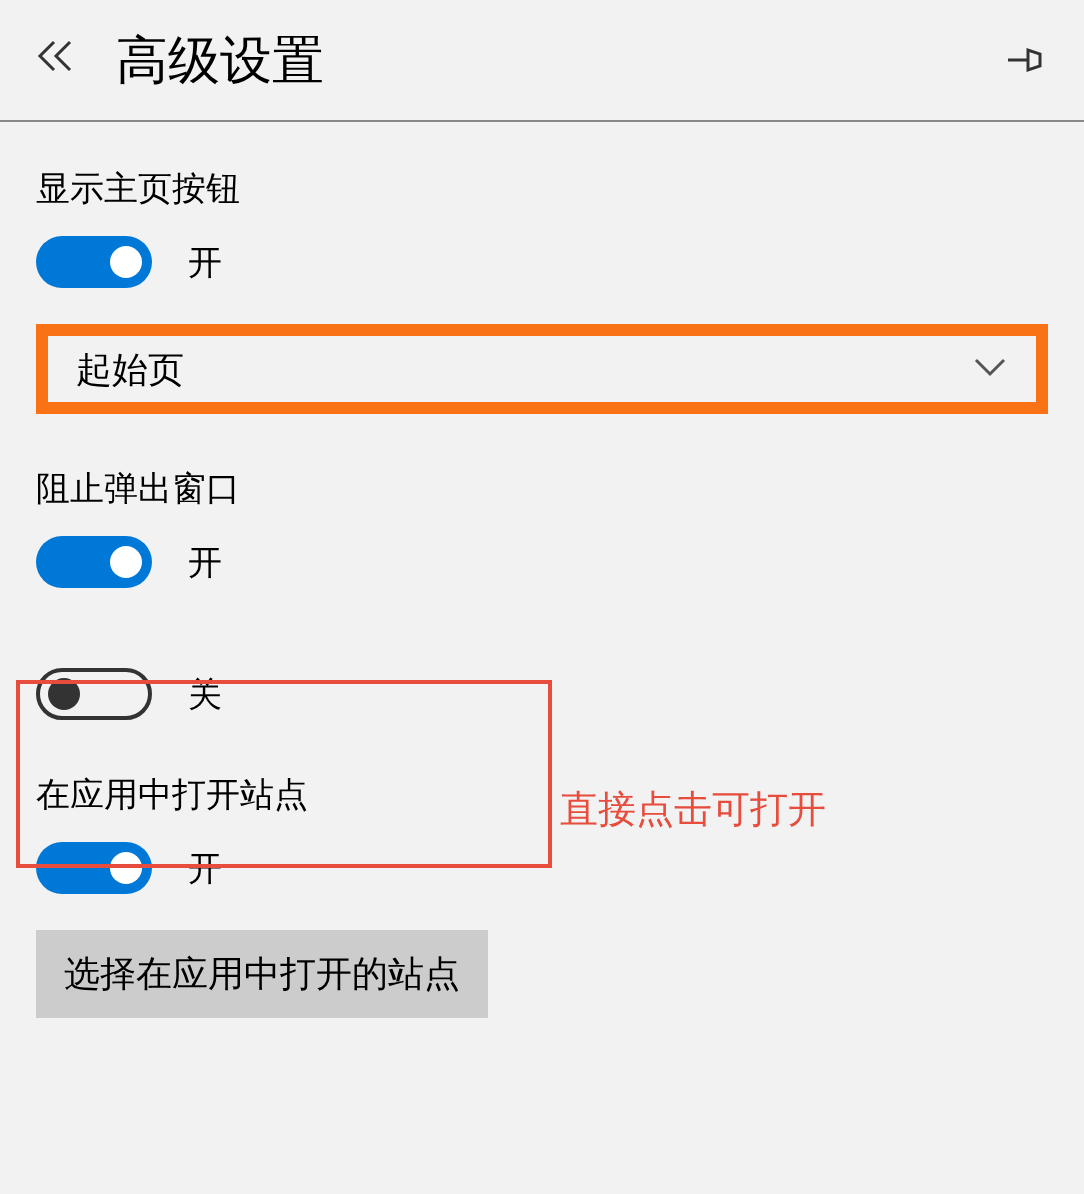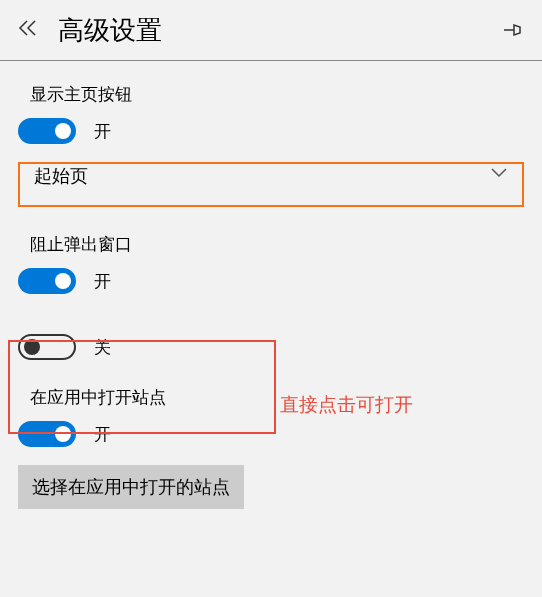--- a/index.html
+++ b/index.html
@@ -46,21 +46,20 @@
     .content {
       padding: 22px 18px 0 18px;
     }
     .setting-group {
       margin-bottom: 26px;
     }
     .setting-label {
       font-size: 17px;
       color: #000;
       margin-bottom: 12px;
-      margin-left: 12px;
     }
     .toggle-row {
       display: flex;
       align-items: center;
       gap: 18px;
     }
     .toggle {
       width: 58px;
       height: 26px;
       border-radius: 13px;
@@ -90,23 +89,24 @@
       background: #333;
       left: 4px;
     }
     .toggle-state {
       font-size: 17px;
       color: #000;
     }
     .dropdown {
       width: 100%;
       height: 45px;
-      border: 2px solid #f97316;
+      border: 6px solid #f97316;
       background: #f2f2f2;
       display: flex;
+      align-items: center;
       justify-content: space-between;
       padding: 0 14px;
       cursor: pointer;
       margin-top: 18px;
       margin-bottom: 10px;
     }
     .dropdown-text {
       font-size: 18px;
       color: #000;
     }

